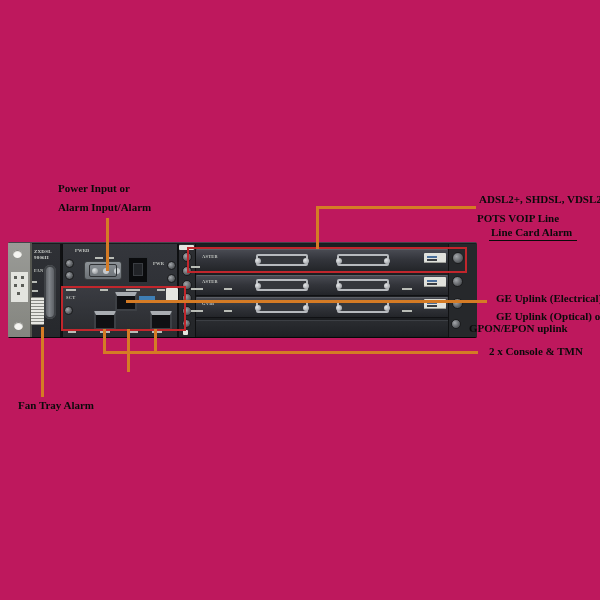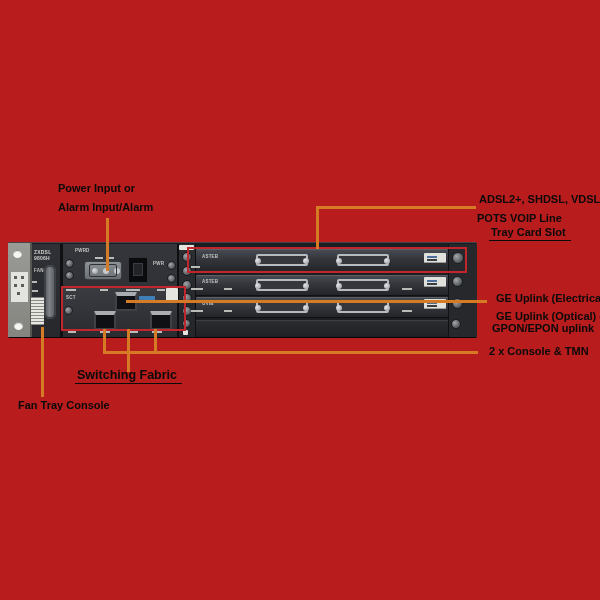--- a/index.html
+++ b/index.html
@@ -2,22 +2,22 @@
 <html style="--annotation-red: #c1262c; --annotation-orange: #d57b25;"><head>
 <meta charset="utf-8">
 <style>
   :root{
     --annotation-red:#c1262c;
     --annotation-orange:#d57b25;
   }
   *{box-sizing:border-box;margin:0;padding:0}
   html,body{background:#ffffff}
   #stage{
-    position:relative;width:600px;height:600px;background:#b91c1c;
-    font-family:Liberation Sans, sans-serif;overflow:hidden;
+    position:relative;width:600px;height:600px;background:#be185d;
+    font-family:Liberation Serif, serif;overflow:hidden;
   }
   .abs{position:absolute}
   
   .backplate{background:#191b1e;border-top:1px solid #43464b;border-bottom:1px solid #060708;border-radius:2px}
   .ear{background:linear-gradient(180deg,#9a9b97,#84857f);border-right:2px solid #55564f}
   .hole{background:#f5f5f2;border-radius:50%;box-shadow:inset 0 1px 1px #7a7b75}
   .panel-dark{background:linear-gradient(180deg,#34363c,#2a2c30);border-left:1px solid #0e0f11;border-right:1px solid #0e0f11}
   .fan-tray{background:linear-gradient(180deg,#2f3136,#26282c);border-right:2px solid #101113}
   .card{background:linear-gradient(180deg,#484a52 0%,#33353b 45%,#232529 100%);
         border-top:1px solid #5c5f66;border-bottom:1px solid #101114;border-radius:1px}
@@ -171,28 +171,25 @@
   <div class="abs oline" style="left:103px;top:351px;width:375px;height:3px"></div>
   <div class="abs oline" style="left:127px;top:329px;width:3px;height:43px"></div>
   <div class="abs oline" style="left:41px;top:327px;width:3px;height:70px"></div>
 
   <div class="abs ann-text" style="left:58px;top:182px">Power Input or</div>
   <div class="abs ann-text" style="left:58px;top:201px">Alarm Input/Alarm</div>
 
   <div class="abs ann-text" style="left:479px;top:193px">ADSL2+, SHDSL, VDSL2,</div>
   <div class="abs ann-text" style="left:477px;top:212px">POTS VOIP Line</div>
   <div class="abs ann-text" style="left:489px;top:226px">
-    <span class="underlined">Tray Card Slot</span>
+    <span class="underlined">Line Card Alarm</span>
   </div>
 
   <div class="abs ann-text" style="left:496px;top:292px">GE Uplink (Electrical)</div>
   <div class="abs ann-text" style="left:496px;top:310px">GE Uplink (Optical) or</div>
-  <div class="abs ann-text" style="left:492px;top:322px">GPON/EPON uplink</div>
+  <div class="abs ann-text" style="left:469px;top:322px">GPON/EPON uplink</div>
 
   <div class="abs ann-text" style="left:489px;top:345px">2 x Console &amp; TMN</div>
 
-  <div class="abs ann-text ann-big" style="left:75px;top:369px">
-    <span class="underlined">Switching Fabric</span>
-  </div>
 
-  <div class="abs ann-text" style="left:18px;top:399px">Fan Tray Console</div>
+  <div class="abs ann-text" style="left:18px;top:399px">Fan Tray Alarm</div>
 
 </div>
 
 </body></html>

